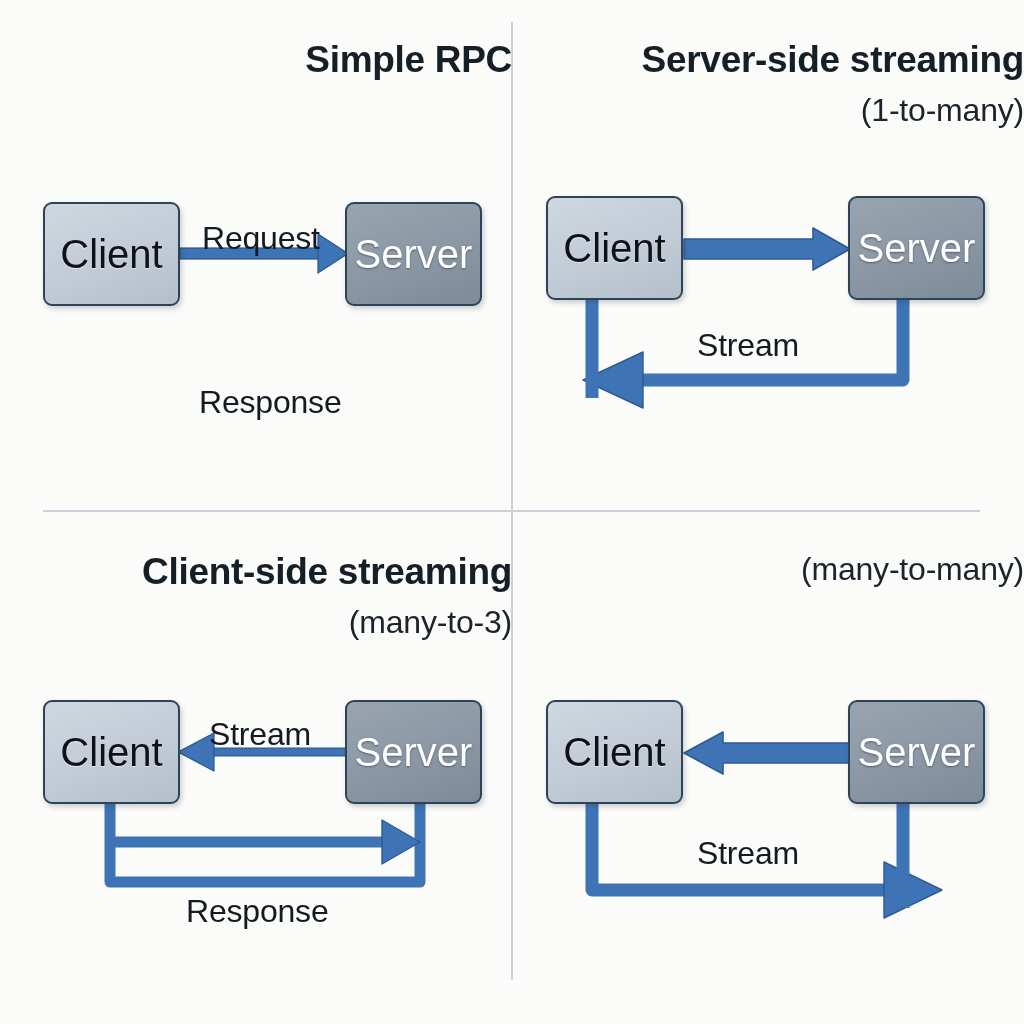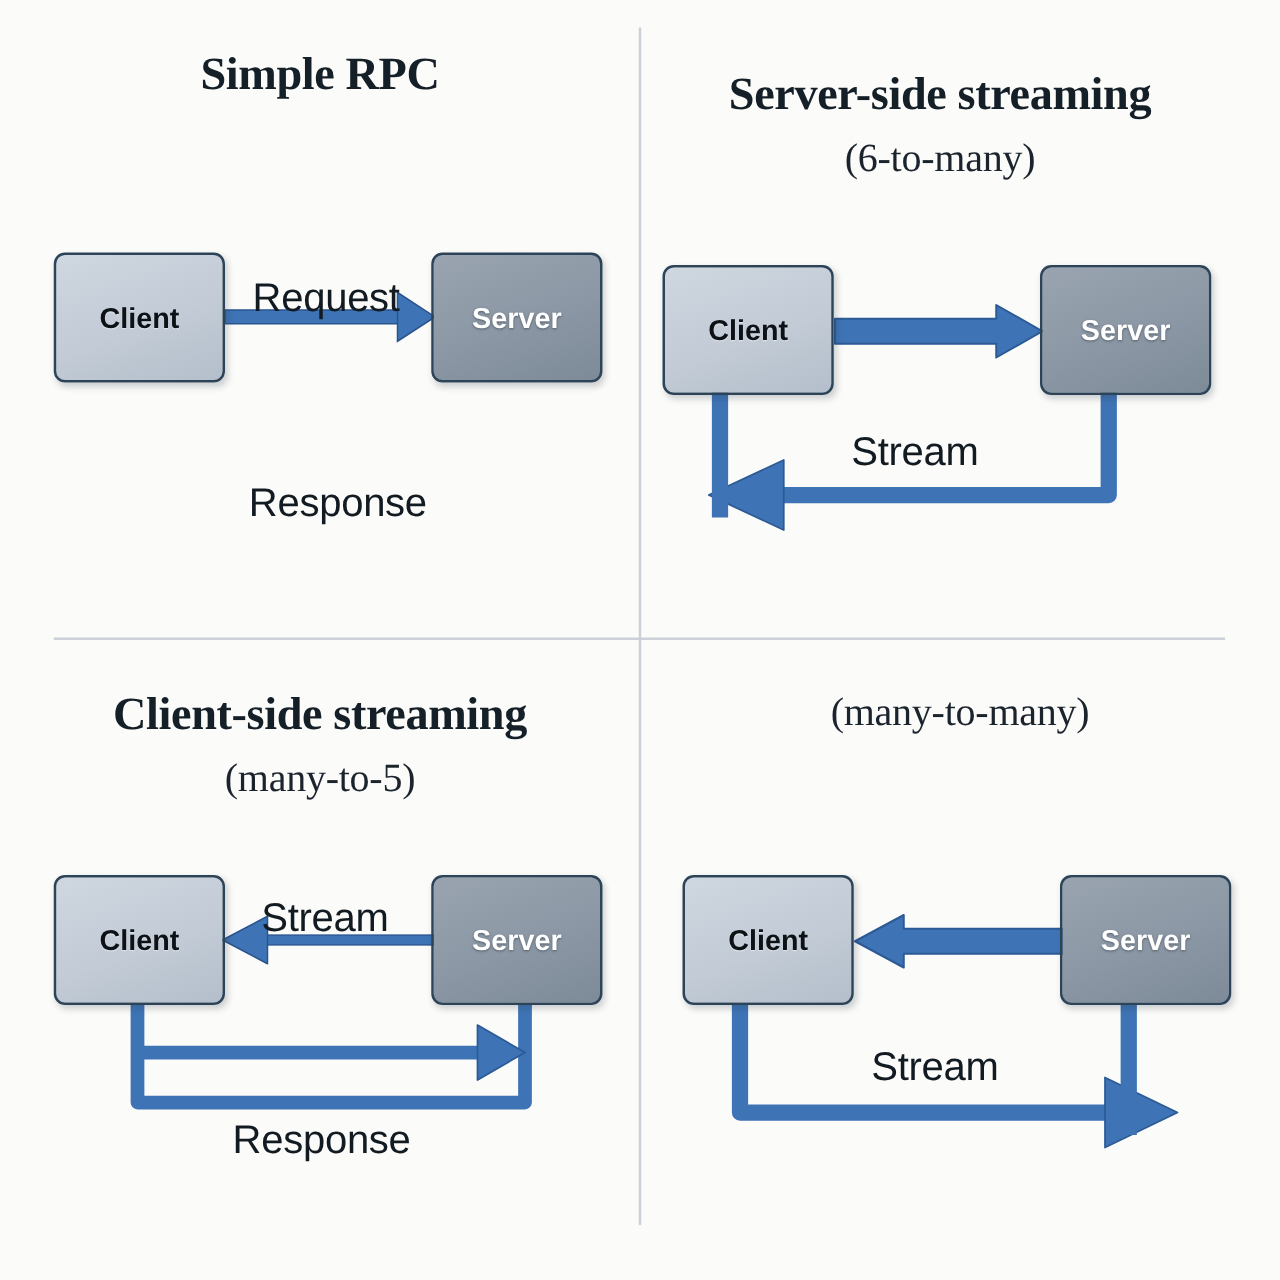--- a/index.html
+++ b/index.html
@@ -17,53 +17,51 @@
     background:#ccd1d9;
   }
   .divider-h{
     position:absolute;left:43px;top:510px;width:937px;height:2px;
     background:#ccd1d9;
   }
 
   
   .quadrant{position:absolute;width:512px;height:512px;}
   #q-tl{left:0;top:0;}
-  #q-tr{left:496px;top:0;margin-top:16px;}
+  #q-tr{left:512px;top:0;}
   #q-bl{left:0;top:512px;}
   #q-br{left:512px;top:512px;}
 
   .titles{
     position:absolute;left:0;top:0;width:512px;
-    text-align:center;
+    text-align:right;
     padding-top:34px;
     box-sizing:border-box;
-    font-family:Liberation Serif, serif;
   }
   .title{
     font-size:37px;font-weight:bold;color:#151f28;
     line-height:1.42;letter-spacing:-0.3px;
     margin:0;
     white-space:pre-line;
   }
   .subtitle{
     font-size:32px;font-weight:400;color:#1b242d;
     line-height:1.3;margin:3px 0 0 0;letter-spacing:-0.2px;
   }
 
   
   .node{
     position:absolute;
     width:137px;height:104px;
     border-radius:9px;
     border:2.5px solid #2d4458;
     box-sizing:border-box;
     display:flex;align-items:center;justify-content:center;
-    font-size:23px;
+    font-size:40px;
     box-shadow:2px 3px 5px rgba(40,55,70,0.22);
-    font-weight:bold;
   }
   .node.client{
     background:linear-gradient(160deg,#cfd7e0 0%,#c2cbd6 55%,#b4bfcb 100%);
     color:#0d1217;
     text-shadow:0 1px 1px rgba(255,255,255,0.55);
   }
   .node.server{
     background:linear-gradient(160deg,#99a4b0 0%,#8b97a4 55%,#7d8a98 100%);
     color:#ffffff;
     text-shadow:0 1px 2px rgba(35,45,58,0.55);
@@ -118,21 +116,21 @@
       <span>Server</span>
     </div>
 
     <div class="edge-label" style="left:202px;top:220px;">Request</div>
     <div class="edge-label" style="left:199px;top:384px;">Response</div>
   </div>
 
   <div class="quadrant" id="q-tr">
     <div class="titles">
       <p class="title">Server-side streaming</p>
-      <p class="subtitle">(6-to-many)</p>
+      <p class="subtitle">(1-to-many)</p>
     </div>
 
     <svg class="arrows" viewBox="0 0 512 512">
 
       <g>
         <polygon points="172,239 301,239 301,228 338,249 301,270 301,259 172,259" fill="#3e74b5" stroke="#2c5a96" stroke-width="1.6" stroke-linejoin="round"></polygon>
       </g>
 
       <g>
         <path d="M 391 298 L 391 380 L 131 380" fill="none" stroke="#3e74b5" stroke-width="13" stroke-linejoin="round" stroke-linecap="butt"></path>
@@ -147,21 +145,21 @@
     <div class="node server server-pos-tr">
       <span>Server</span>
     </div>
 
     <div class="edge-label" style="left:185px;top:327px;">Stream</div>
   </div>
 
   <div class="quadrant" id="q-bl">
     <div class="titles">
       <p class="title">Client-side streaming</p>
-      <p class="subtitle">(many-to-5)</p>
+      <p class="subtitle">(many-to-3)</p>
     </div>
 
     <svg class="arrows" viewBox="0 0 512 512">
 
       <g>
         <rect x="208" y="236" width="140" height="8" fill="#3e74b5" stroke="#2a5490" stroke-width="1"></rect>
         <polygon points="178,240 214,221 214,259" fill="#3e74b5" stroke="#2a5490" stroke-width="1.2" stroke-linejoin="round"></polygon>
       </g>
 
       <g>

